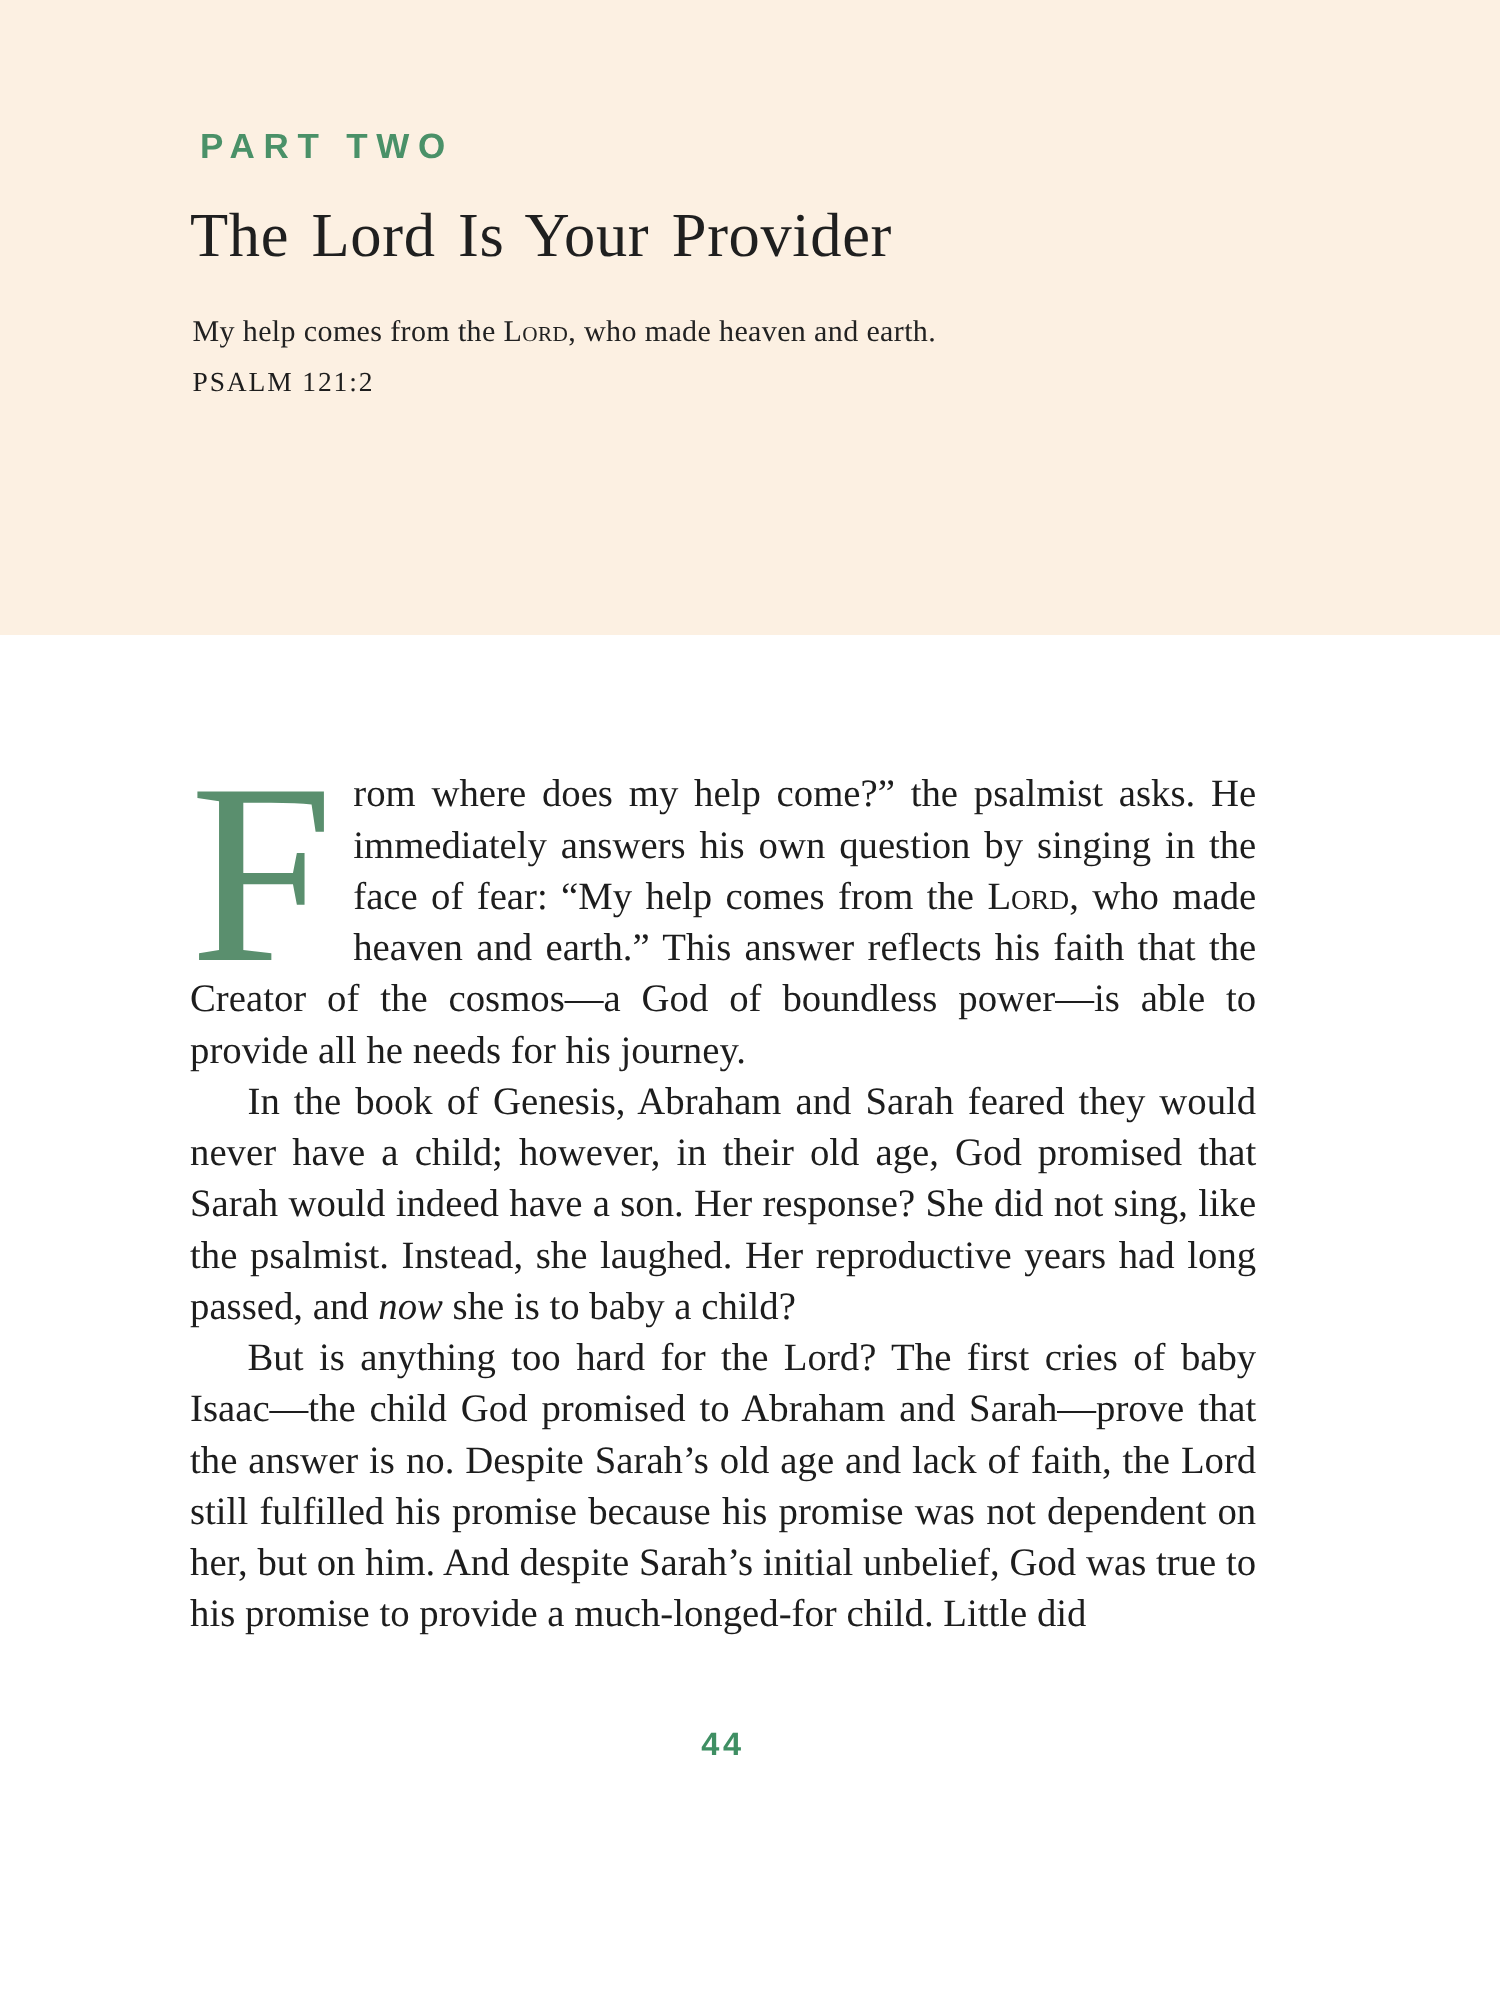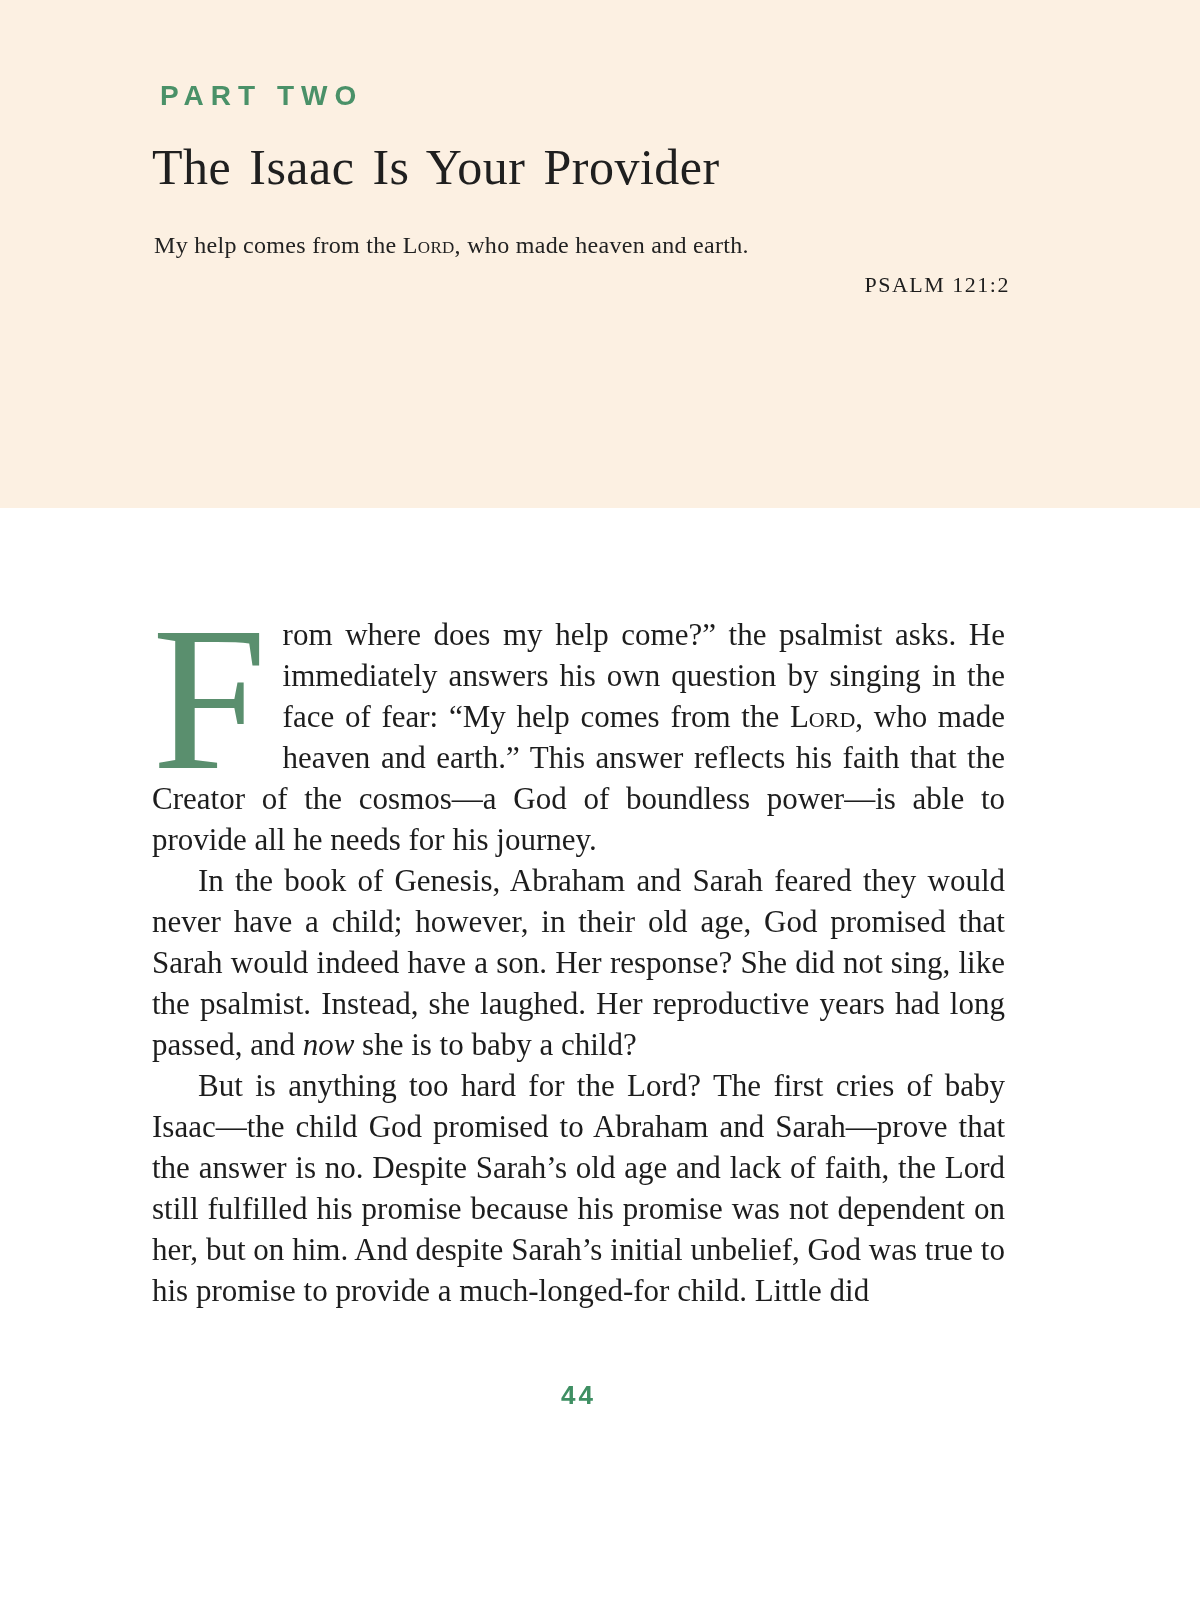--- a/index.html
+++ b/index.html
@@ -16,21 +16,21 @@
     font-family: "Liberation Serif", serif;
     color: #1d1d1d;
   }
 
   
   .band {
     box-sizing: border-box;
     width: 1200px;
     height: 508px;
     background: #fcf0e2;
-    padding: 80px 190px 0 152px;
+    padding: 101px 190px 0 152px;
   }
   .kicker {
     font-family: "Liberation Sans", sans-serif;
     font-weight: 700;
     font-size: 28px;
     letter-spacing: 7px;
     color: #4a9168;
     padding-left: 8px;
   }
   .title {
@@ -45,21 +45,20 @@
     margin: 36px 0 0 2px;
     font-size: 24px;
     letter-spacing: 0.3px;
     color: #222222;
   }
   .source {
     margin: 13px 0 0 2px;
     font-size: 22px;
     letter-spacing: 1.5px;
     color: #1d1d1d;
-    text-align: right;
   }
 
   
   .body-text {
     margin: 106px 195px 0 152px;
     text-align: justify;
     font-size: 31px;
     line-height: 41px;
   }
   .para { margin: 0; }
@@ -88,21 +87,21 @@
     color: #3f8f63;
   }
 </style>
 </head>
 <body>
 
 <div class="page">
 
   <header class="band">
     <div class="kicker">PART TWO</div>
-    <h1 class="title">The Isaac Is Your Provider</h1>
+    <h1 class="title">The Lord Is Your Provider</h1>
     <p class="epigraph"><span>My help comes from the L</span><span class="s-sc">ord</span><span>, who made heaven and earth.</span></p>
     <div class="source">PSALM 121:2</div>
   </header>
 
   <main class="body-text">
     <p class="para"><span class="dropcap">F</span><span><span>rom where does my help come?” the psalmist asks. He immediately answers his own question by singing in the face of fear: “My help comes from the L</span><span class="s-sc">ord</span><span>, who made heaven and earth.” This answer reflects his faith that the Creator of the cosmos—a God of boundless power—is able to provide all he needs for his journey.</span></span></p>
     <p class="para indented"><span>In the book of Genesis, Abraham and Sarah feared they would never have a child; however, in their old age, God promised that Sarah would indeed have a son. Her response? She did not sing, like the psalmist. Instead, she laughed. Her reproductive years had long passed, and </span><span class="s-i">now</span><span> she is to baby a child?</span></p>
     <p class="para indented"><span>But is anything too hard for the Lord? The first cries of baby Isaac—the child God promised to Abraham and Sarah—prove that the answer is no. Despite Sarah’s old age and lack of faith, the Lord still fulfilled his promise because his promise was not dependent on her, but on him. And despite Sarah’s initial unbelief, God was true to his promise to provide a much-longed-for child. Little did</span></p>
   </main>
 

